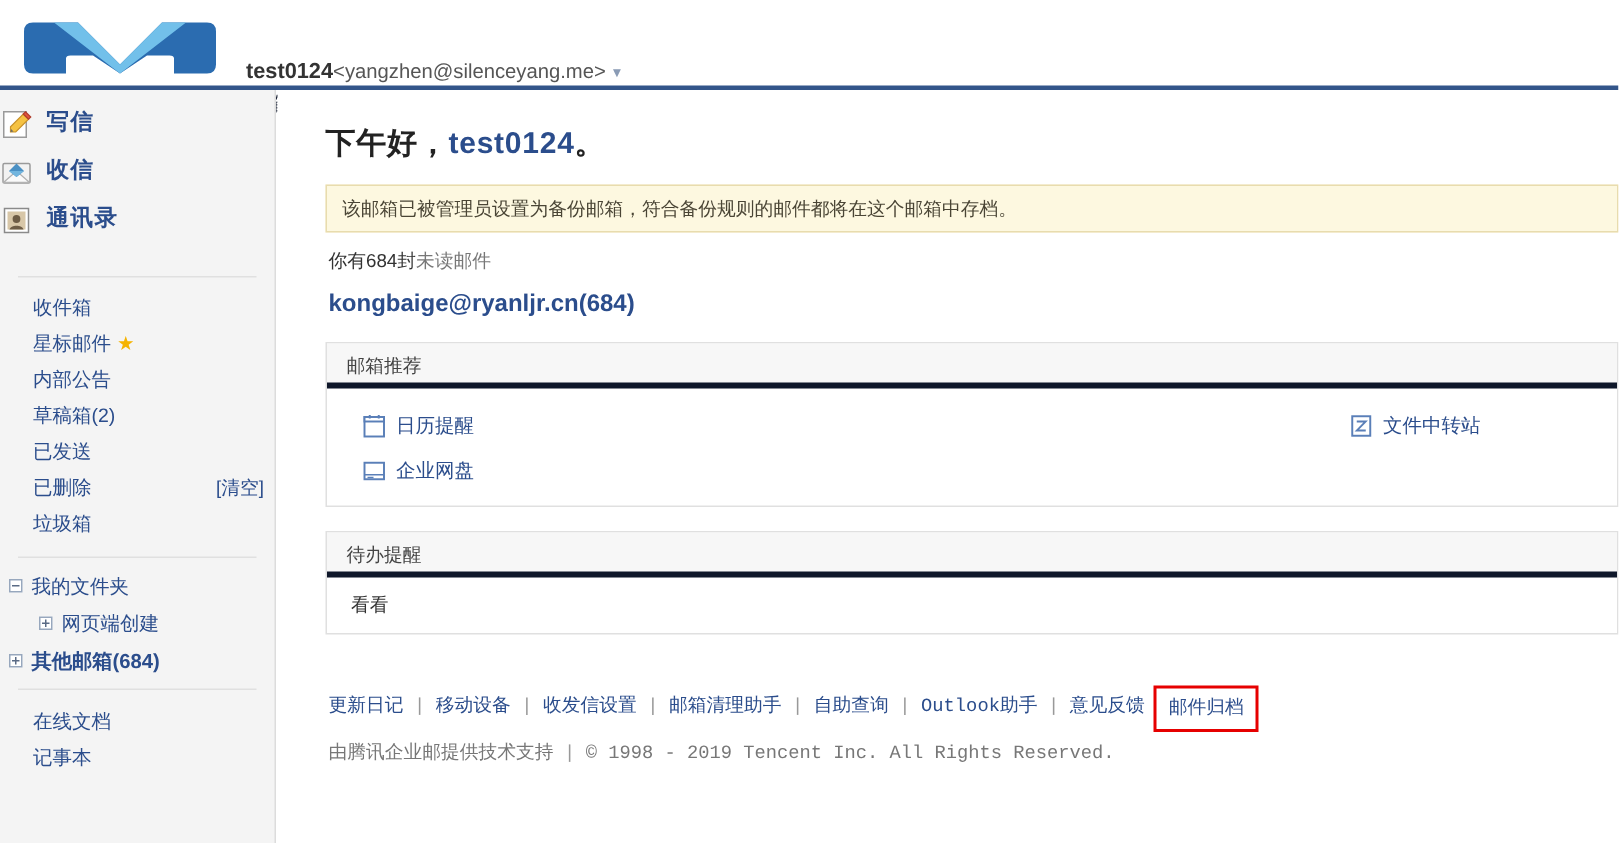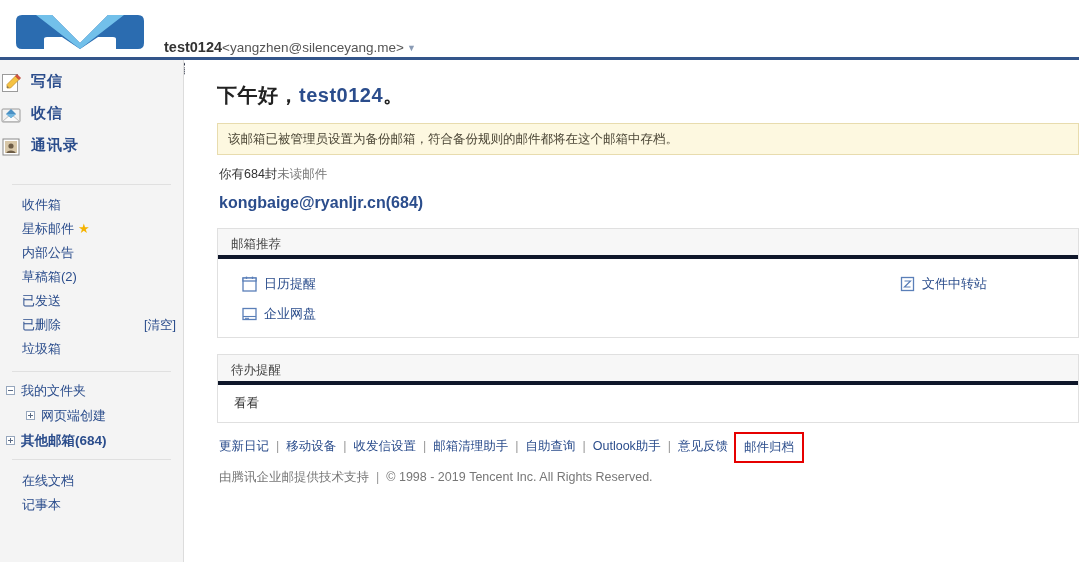--- a/index.html
+++ b/index.html
@@ -247,21 +247,21 @@
   .rec-icon { width: 15px; height: 16px; position: relative; flex: 0 0 15px; }
 
   .todo-body {
     padding: 10px 0 10px 16px;
     font-size: 12.5px;
     color: #333;
   }
   .todo-item { line-height: 20px; cursor: default; }
 
   
-  .footer { margin-top: 8px; padding-left: 2px; }
+  .footer { margin-top: 33px; padding-left: 2px; font-family: Liberation Mono, monospace; }
   .footer-links {
     font-size: 12.5px;
     color: #2b4d8c;
     line-height: 20px;
     white-space: nowrap;
   }
   .footer-links a {
     color: #2b4d8c;
     text-decoration: none;
     cursor: pointer;

